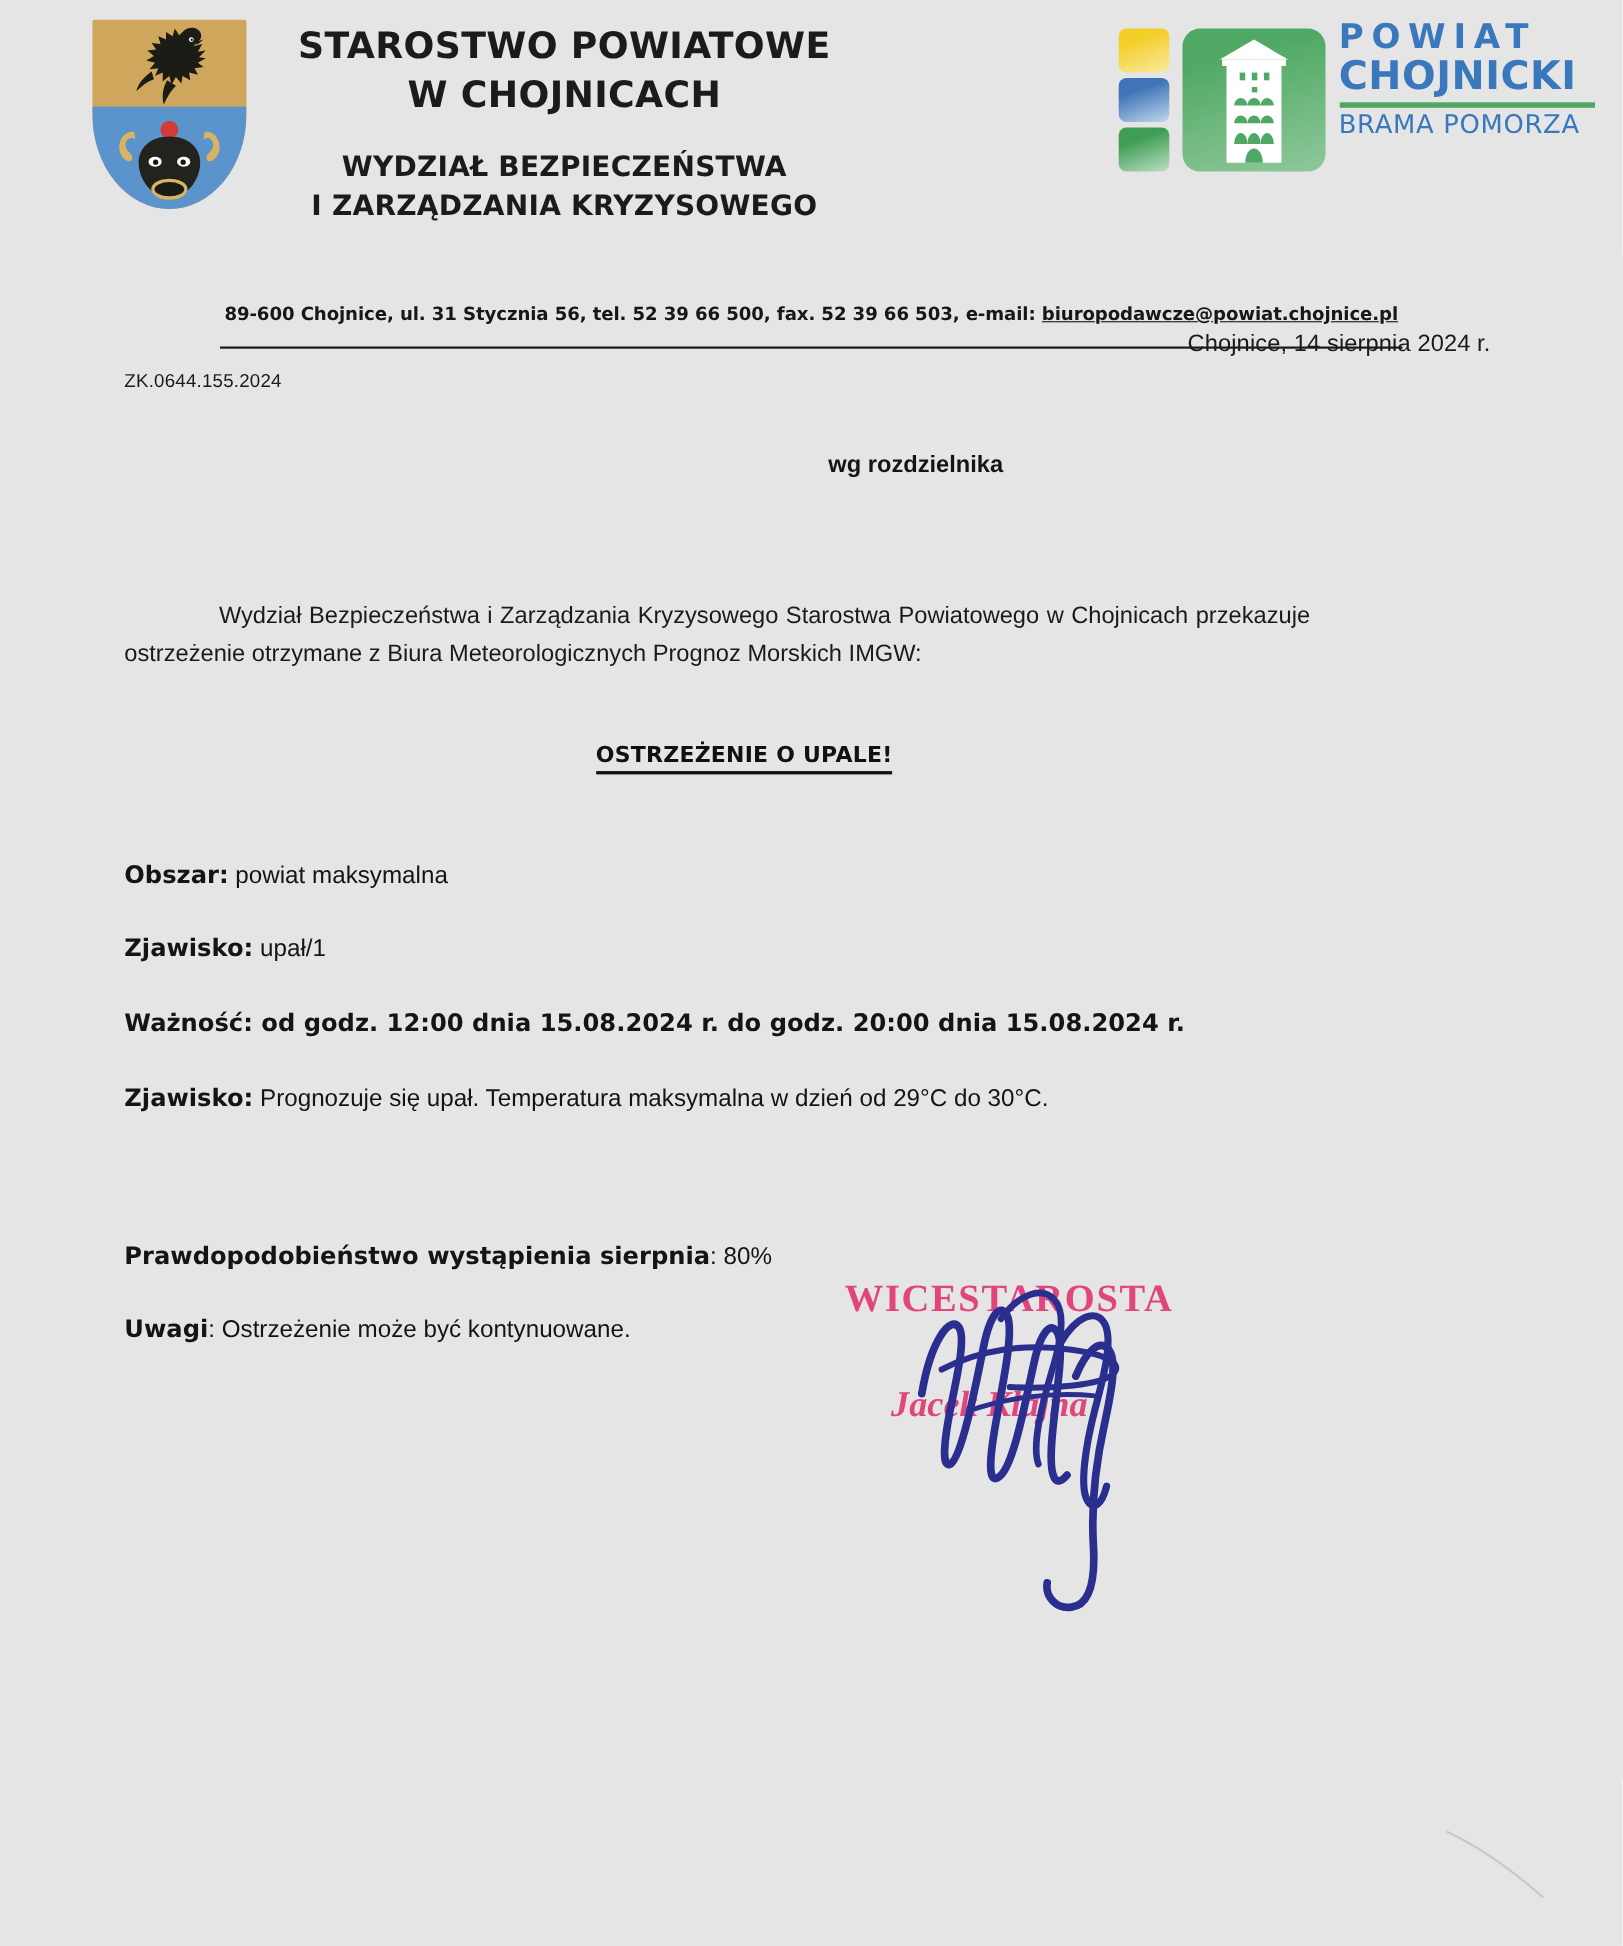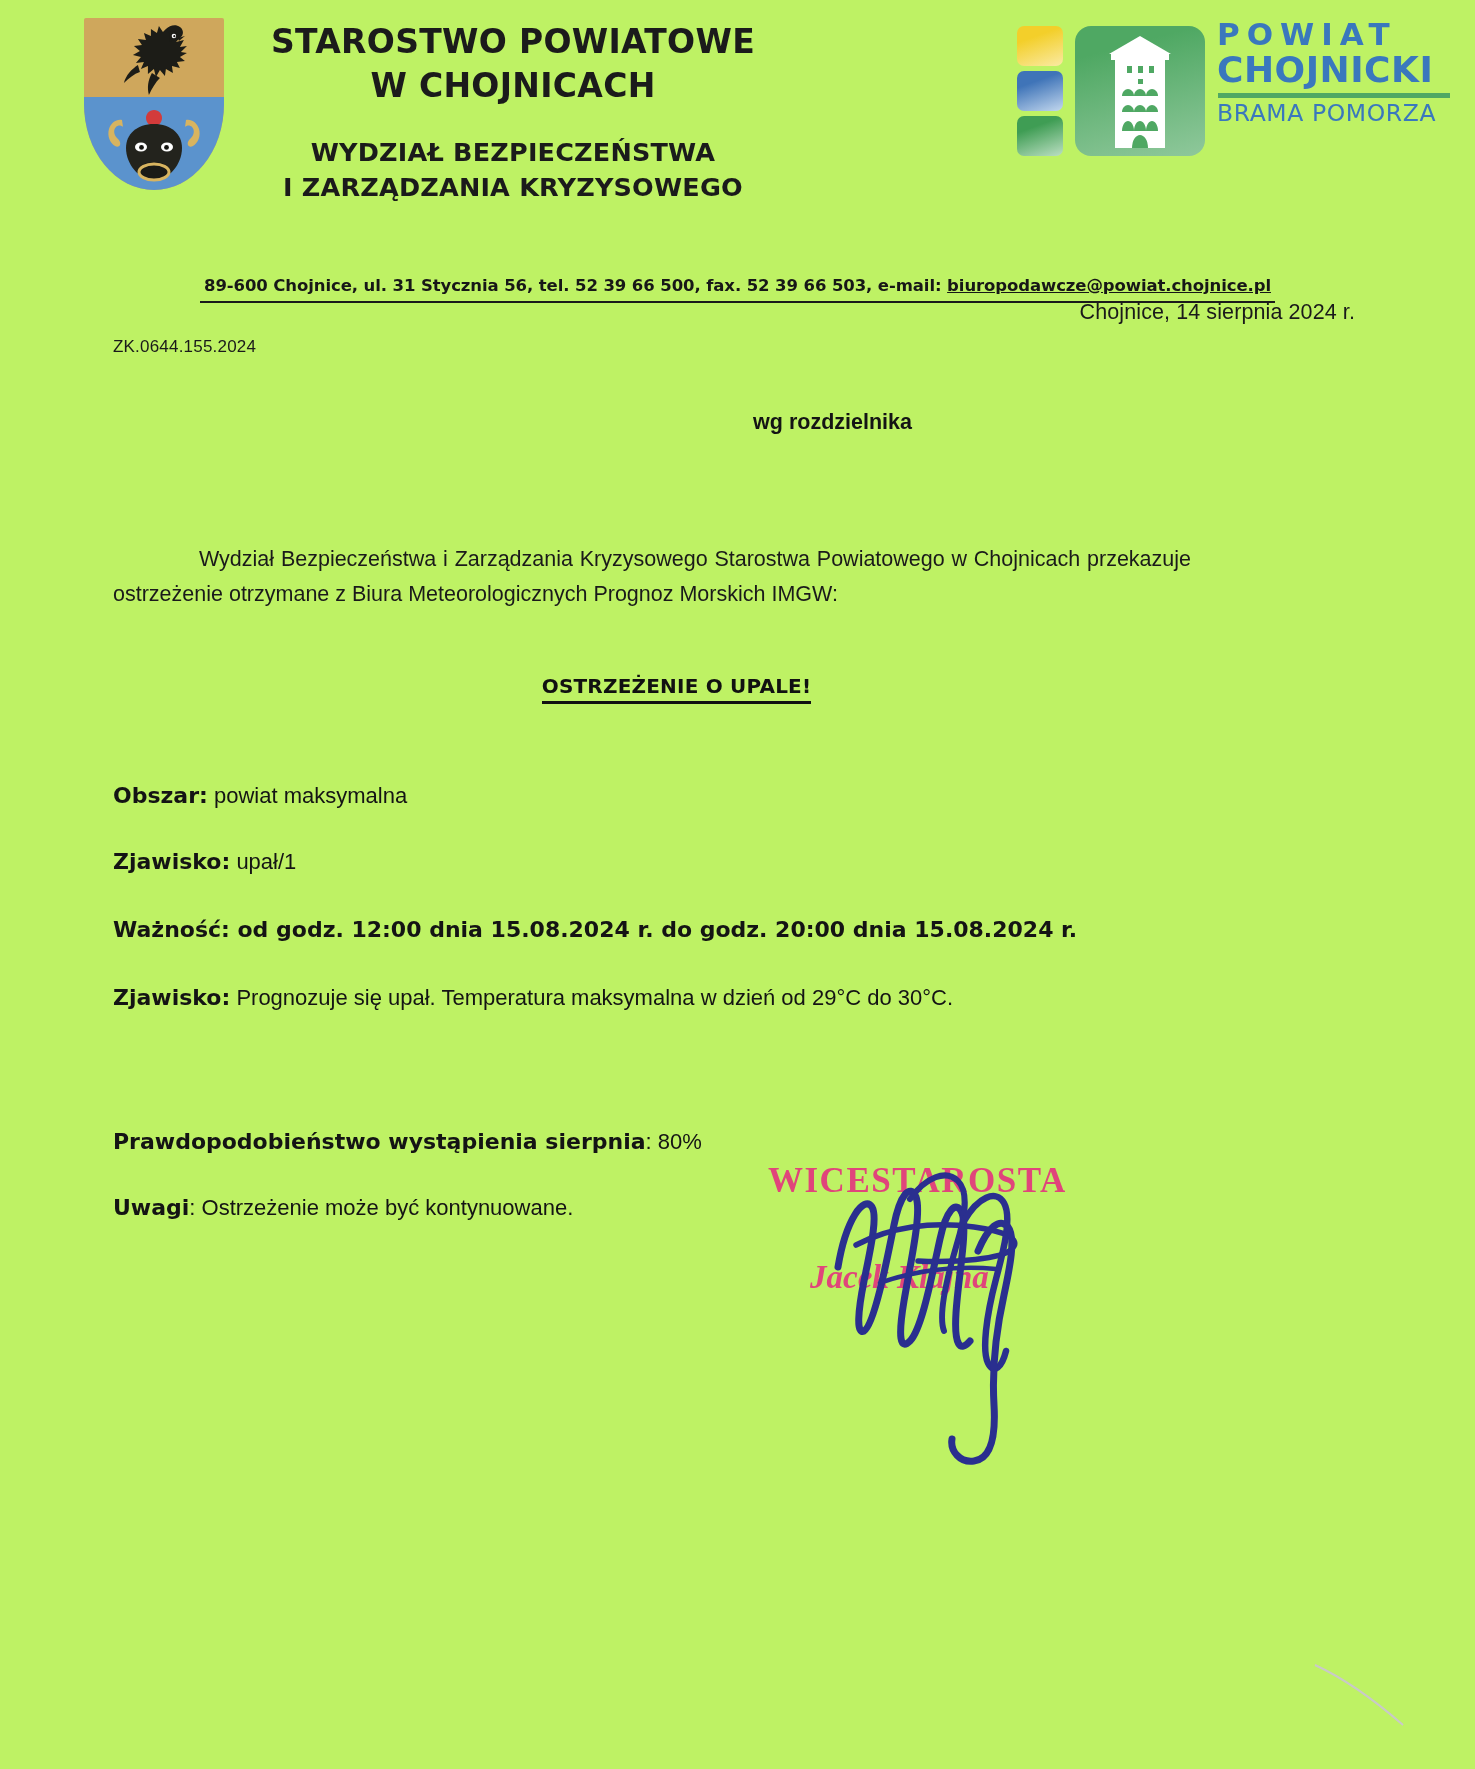--- a/index.html
+++ b/index.html
@@ -13,21 +13,21 @@
     height: 1769px;
     position: relative;
     font-family: "Liberation Sans", sans-serif;
     color: #141414;
     overflow: hidden;
   }
 
   .page {
     position: absolute;
     inset: 0;
-    background: #bef264;
+    background: #e5e5e5;
   }
 
   
   .header {
     position: absolute;
     top: 8px;
     left: 0;
     right: 0;
     height: 232px;
   }
@@ -189,21 +189,21 @@
     right: 0;
     text-align: center;
   }
   .address-line {
     display: inline-block;
     font-family: "DejaVu Sans", sans-serif;
     font-weight: bold;
     font-size: 16.5px;
     letter-spacing: -0.1px;
     color: #171717;
-    padding: 0 4px 6px 4px;
+    padding: 0 4px 20px 4px;
     border-bottom: 2.5px solid #1a1a1a;
     white-space: nowrap;
   }
   .address-line .mail-link {
     text-decoration: underline;
     color: #171717;
   }
 
   
   .body-area {

